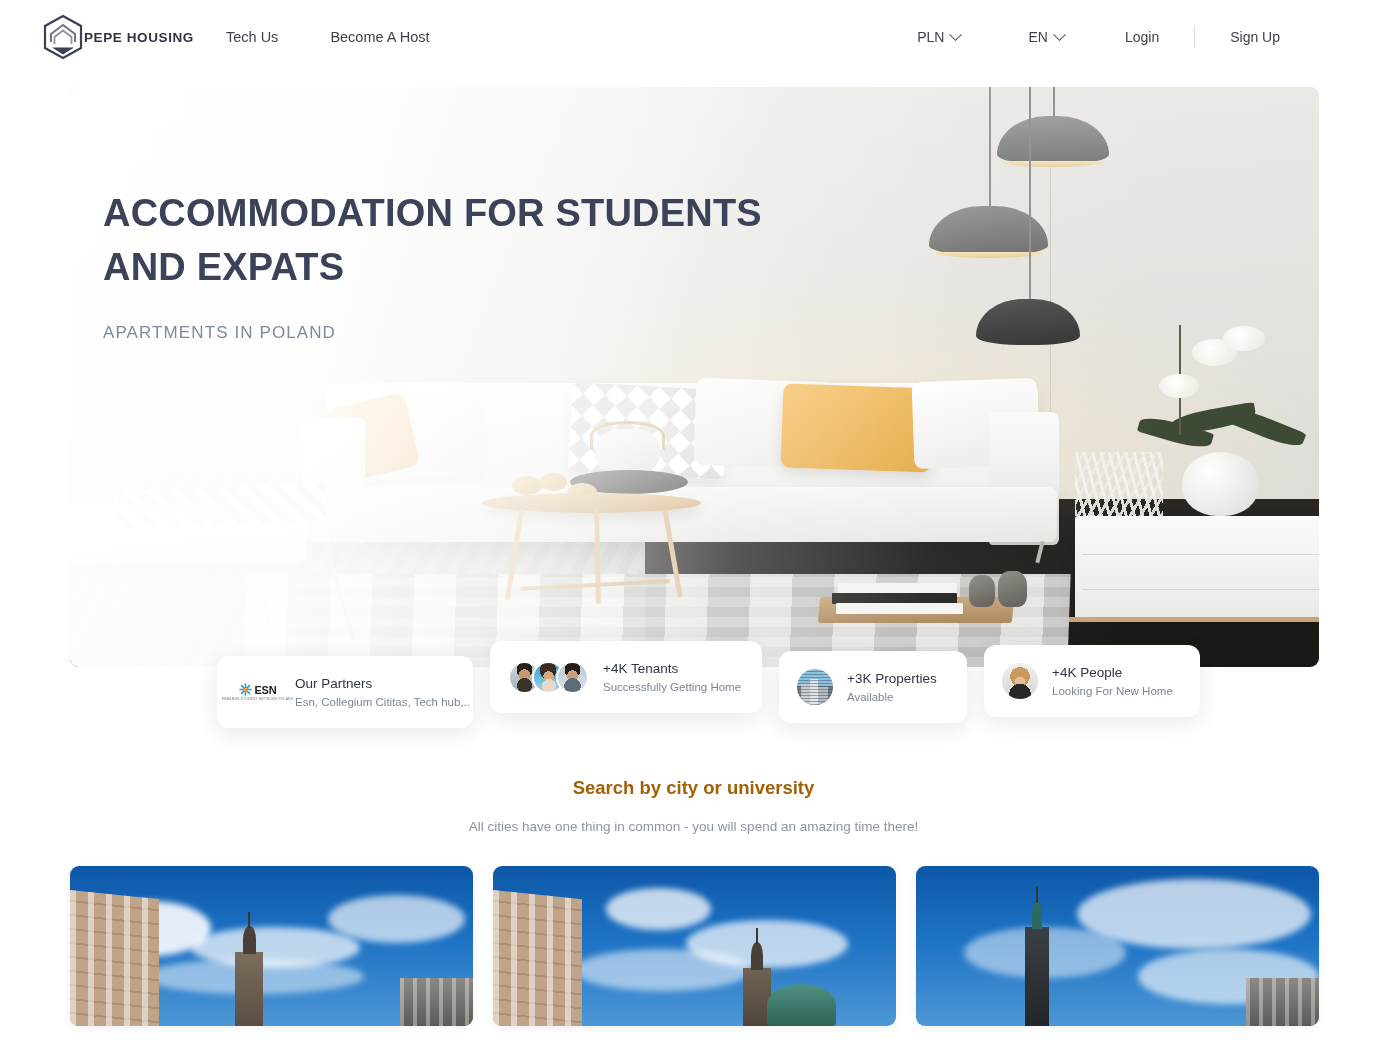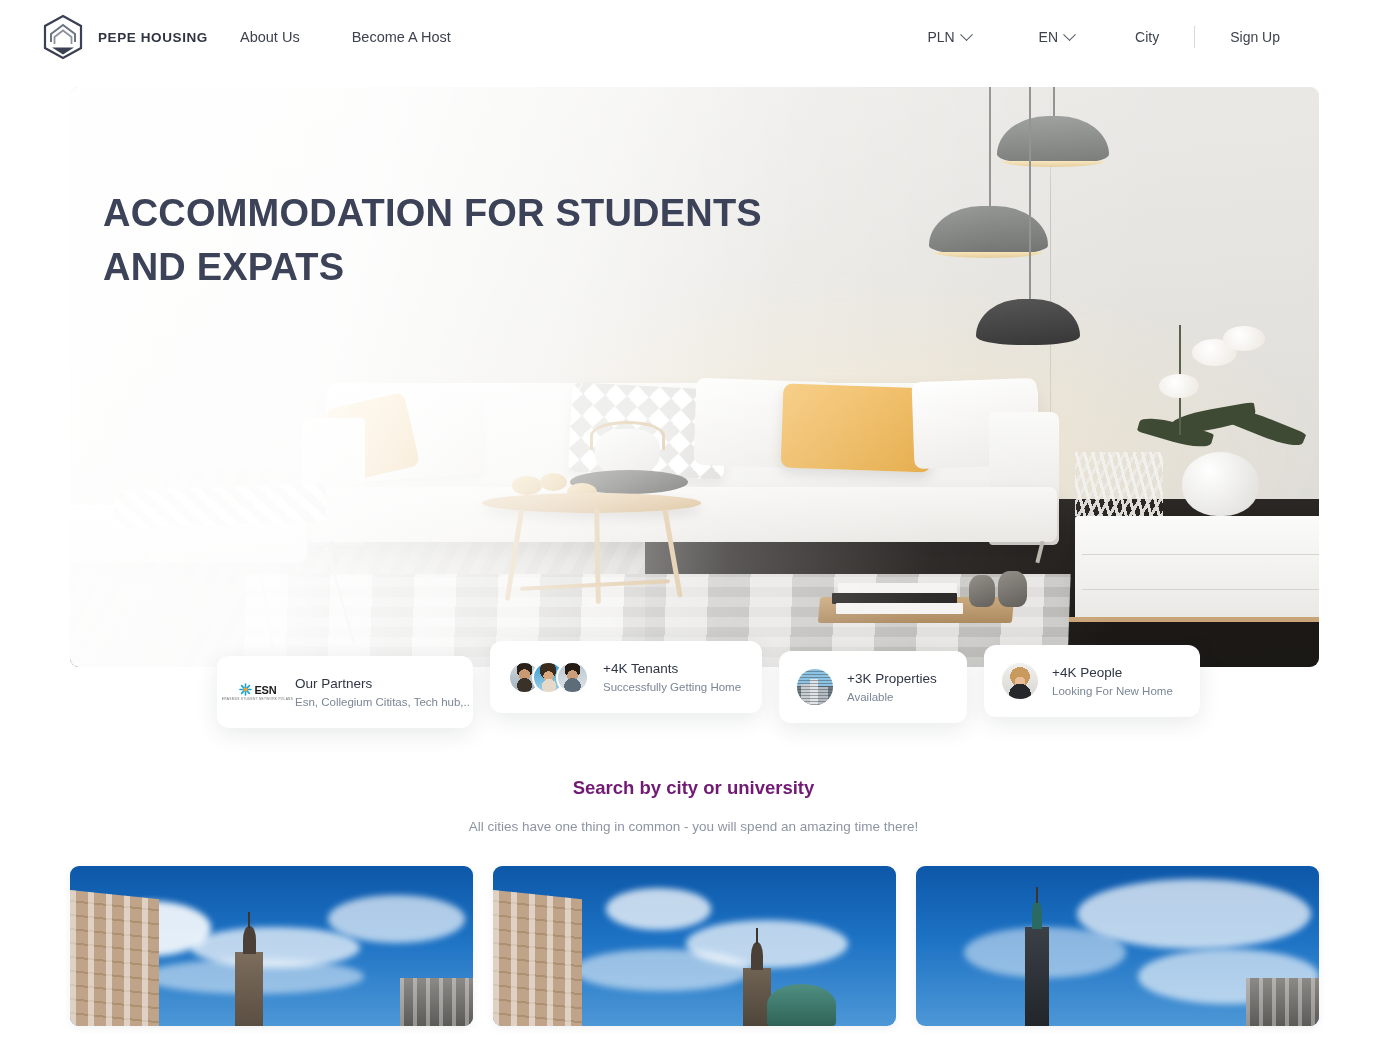--- a/index.html
+++ b/index.html
@@ -15,21 +15,21 @@
   
   .header {
     height: 74px;
     display: flex;
     align-items: center;
     padding: 0 88px 0 42px;
     background: #ffffff;
     position: relative;
     z-index: 30;
   }
-  .brand { display: flex; align-items: center; gap: 14px; }
+  .brand { display: flex; align-items: center; gap: 0; }
   .logo-mark { width: 42px; height: 46px; display: block; }
   .brand-name {
     font-size: 13.5px;
     font-weight: bold;
     letter-spacing: 0.6px;
     color: #2e3442;
     white-space: nowrap;
   }
   .nav-left { display: flex; align-items: center; gap: 52px; margin-left: 32px; }
   .nav-link {
@@ -438,21 +438,21 @@
     background:
       radial-gradient(circle at 50% 88%, #26282c 0 30%, transparent 30%),
       radial-gradient(circle at 50% 52%, #e9bd97 0 20%, transparent 20%),
       radial-gradient(circle at 50% 38%, #c99a5e 0 34%, transparent 34%),
       linear-gradient(180deg,#f1f0ee,#d8d6d3);
   }
 
   
   .city-section { margin-top: 110px; text-align: center; }
   .city-h {
-    font-size: 18.5px; font-weight: bold; color: #701a75;
+    font-size: 18.5px; font-weight: bold; color: #a16207;
   }
   .city-p {
     margin-top: 20px; font-size: 13.5px; color: #8d95a3;
   }
   .city-grid {
     margin: 32px 68px 0 70px;
     display: flex;
     gap: 20px;
   }
   .city-card {
@@ -528,34 +528,34 @@
         <polygon points="21,2 39,12 39,34 21,44 3,34 3,12" fill="none" stroke="#3b4152" stroke-width="2.2"></polygon>
         <polyline points="9,28 9,20 21,11 33,20 33,28" fill="none" stroke="#6d7483" stroke-width="2"></polyline>
         <polyline points="12.5,30 12.5,23 21,16.5 29.5,23 29.5,30" fill="none" stroke="#8c929e" stroke-width="1.8"></polyline>
         <polygon points="10,33.5 32,33.5 21,40.5" fill="#3b4152"></polygon>
       </svg>
     </span>
     <span class="brand-name">PEPE HOUSING</span>
   </div>
 
   <div class="nav-left">
-    <span class="nav-link">About Us</span>
+    <span class="nav-link">Tech Us</span>
     <span class="nav-link">Become A Host</span>
   </div>
 
   <div class="nav-right">
     <div class="selector">
       <span>PLN</span>
       <span class="chev"></span>
     </div>
     <div class="selector">
       <span>EN</span>
       <span class="chev"></span>
     </div>
-    <span class="auth-link">City</span>
+    <span class="auth-link">Login</span>
     <span class="auth-divider"></span>
     <span class="auth-link">Sign Up</span>
   </div>
 </div>
 
 <div class="hero-wrap">
   <div class="hero">
     <div class="scene">
       <div class="wall"></div>
       <div class="wall-seam"></div>
@@ -623,20 +623,21 @@
       <div class="chair-wire cw3"></div>
     </div>
     <div class="hero-overlay"></div>
   </div>
 
   <div class="hero-content">
     <div class="hero-title">
       <div>ACCOMMODATION FOR STUDENTS</div>
       <div>AND EXPATS</div>
     </div>
+    <div class="hero-sub">APARTMENTS IN POLAND</div>
   </div>
 
 
   <div class="stat-cards">
 
     <div class="stat-card sc-1">
       <span class="esn-logo">
         <span class="esn-row">
           <svg class="esn-star" viewBox="0 0 13 13">
             <g stroke="#1aa0d8" stroke-width="1.6" stroke-linecap="round">

